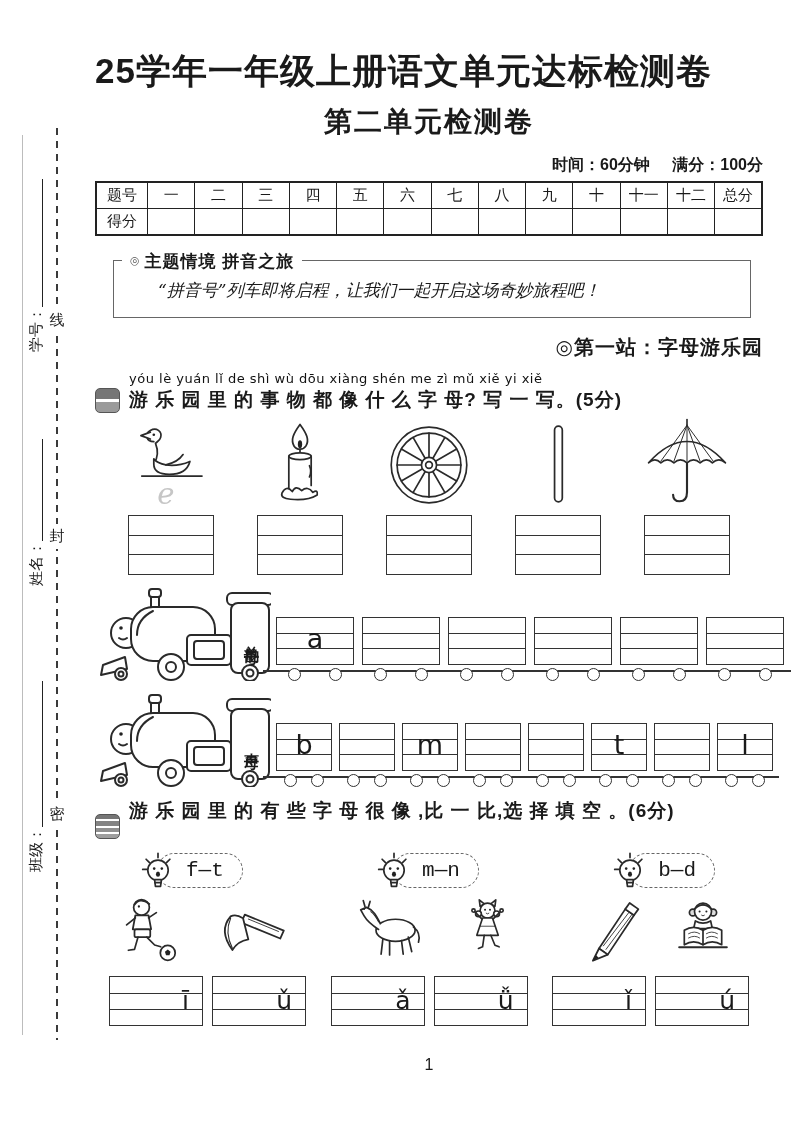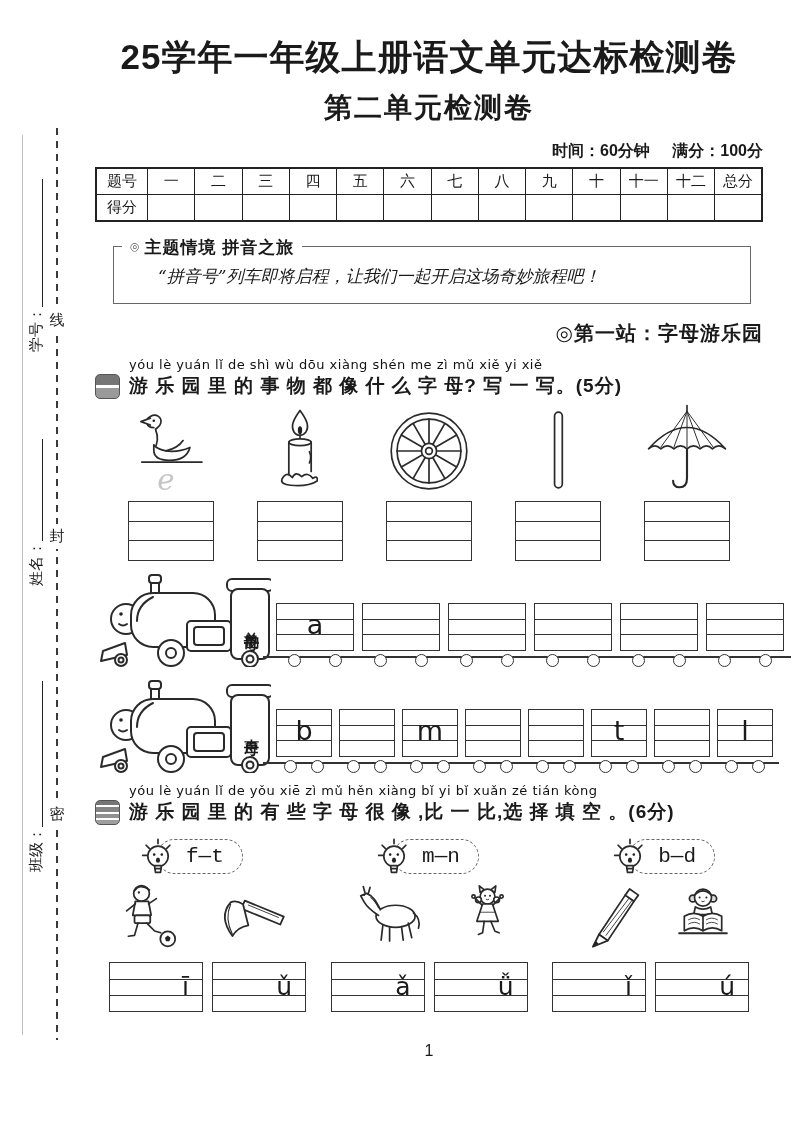--- a/index.html
+++ b/index.html
@@ -13,21 +13,21 @@
   .seal-line{position:absolute;left:56px;top:128px;width:2px;height:912px;
              background:repeating-linear-gradient(#3a3a3a 0 7px,transparent 7px 13px);}
   .seal-char{position:absolute;left:48px;width:18px;text-align:center;background:#fff;
              font-size:15px;padding:3px 0;}
   .side-field{position:absolute;left:27px;transform:rotate(-90deg);transform-origin:0 0;
               white-space:nowrap;font-size:15px;}
   .side-blank{display:inline-block;border-bottom:1.5px solid #222;height:13px;vertical-align:-2px;}
 
   
   .main{position:absolute;left:95px;top:0;width:668px;}
-  h1.title{margin:34px 0 0;text-align:center;font-size:35px;letter-spacing:1px;}
+  h1.title{margin:48px 0 0;text-align:left;font-size:35px;letter-spacing:1px;}
   h2.subtitle{margin:8px 0 0;text-align:center;font-size:28px;letter-spacing:2px;}
   .time-row{margin-top:14px;text-align:right;font-size:16px;font-weight:bold;}
   .time-row span{margin-left:18px;}
 
   table.score{border-collapse:collapse;margin-top:5px;width:668px;table-layout:fixed;}
   table.score td{border:1px solid #222;height:25px;text-align:center;font-size:15px;padding:0;}
   table.score{border:2px solid #222;}
   table.score td.hd{width:50px;}
 
   .theme-box{position:relative;margin:24px 12px 0 18px;border:1.3px solid #666;border-radius:0;
@@ -443,21 +443,20 @@
               <span class="cwheel"></span>
               <span class="cwheel"></span>
             </div>
         </div>
       </div>
     </div>
 
     <div class="q-head">
       <div class="badge badge3"></div>
       <div class="q-lines">
-        <div class="pinyin">yóu  lè yuán  lǐ   de yǒu xiē  zì  mǔ hěn xiàng    bǐ   yi   bǐ   xuǎn zé tián kòng</div>
         <div class="q-text">
           <span>游 乐 园 里 的 有 些 字 母 很  像 ,比 一 比,选 择 填 空 。</span><span>(6分)</span>
         </div>
       </div>
     </div>
 
     <div class="pairs">
       <div class="pill">
         <span class="bulb">
           <svg width="34" height="40" viewBox="0 0 40 46">

